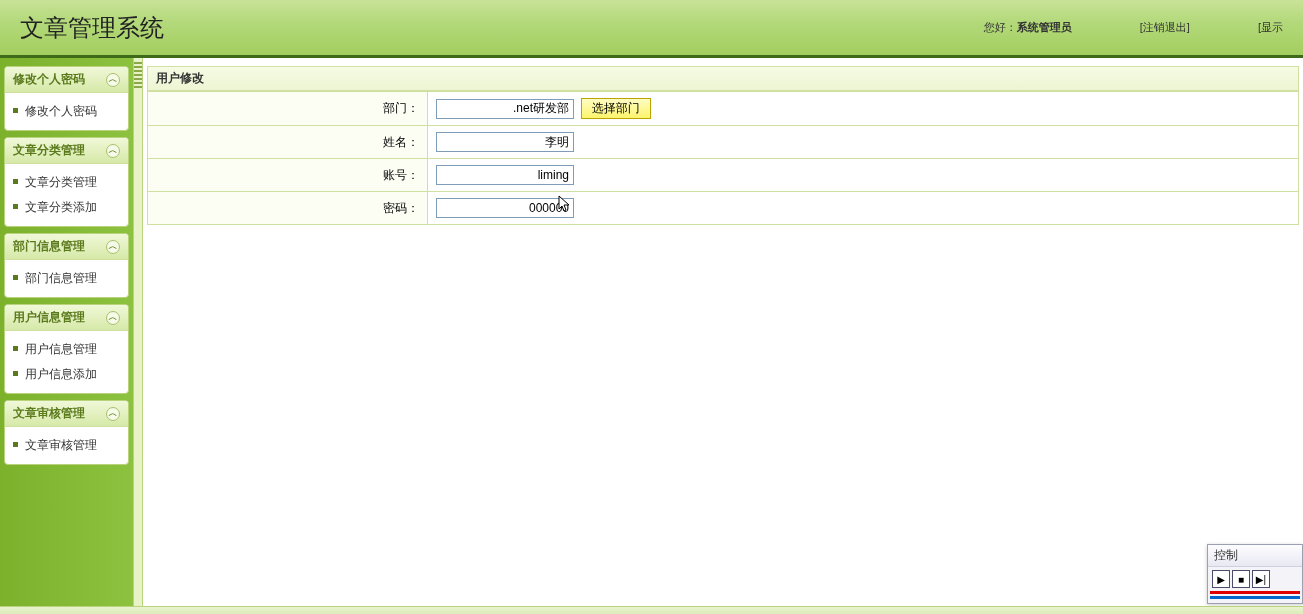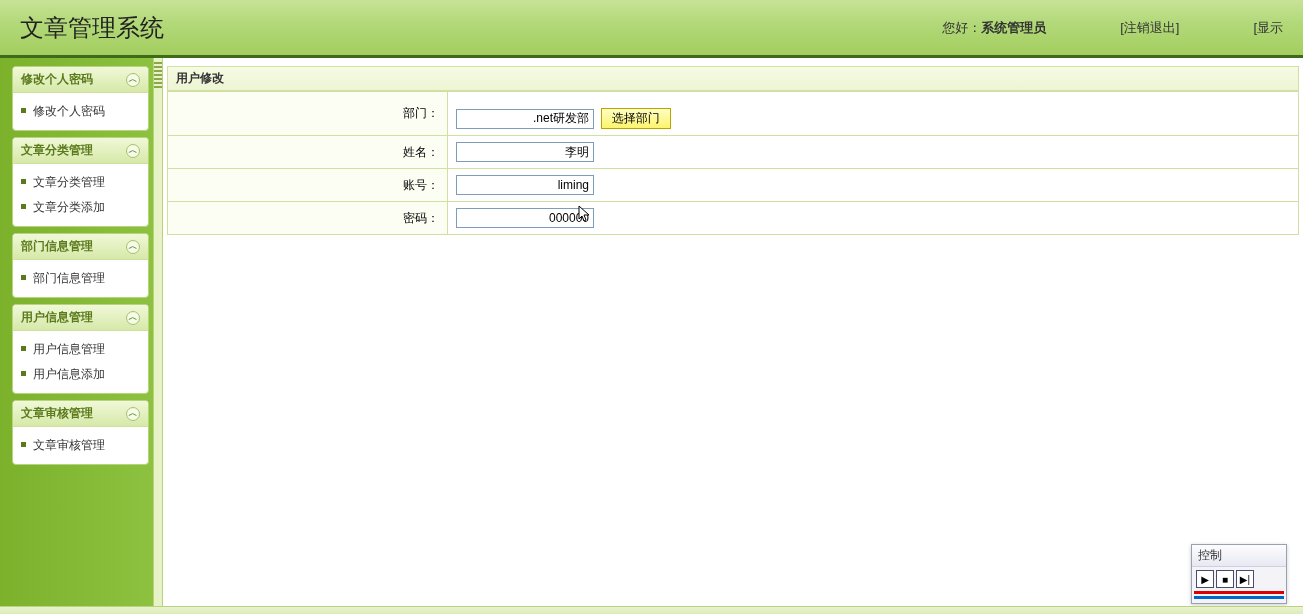--- a/index.html
+++ b/index.html
@@ -13,33 +13,33 @@
       display: flex;
       align-items: center;
       justify-content: space-between;
       padding: 0 20px 0 20px;
     }
     .header-title {
       font-size: 24px;
       color: #222;
       font-family: SimSun, serif;
     }
-    .header-right { display: flex; align-items: center; gap: 26px; font-size: 13px; color: #333; }
+    .header-right { display: flex; align-items: center; gap: 20px; font-size: 11px; color: #333; }
     .header-right b { font-weight: bold; }
     .header-right a { color: #333; text-decoration: none; cursor: pointer; margin-left: 48px; }
 
     
     .layout { display: flex; height: calc(100vh - 61px); }
 
     
     .sidebar {
-      width: 153px;
+      width: 133px;
       background: #7db72f;
       background: linear-gradient(to right, #7cb12c 0%, #8dc240 100%);
-      padding: 8px 0 0 8px;
+      padding: 8px 0 0 0;
     }
     .side-panel {
       margin: 0 4px 6px 4px;
       background: #fff;
       border: 1px solid #b9d27c;
       border-radius: 4px;
       overflow: hidden;
     }
     .side-panel-hd {
       background: linear-gradient(to bottom, #f0f8d8 0%, #d6e9a8 100%);
@@ -112,35 +112,34 @@
     input.txt {
       width: 138px; height: 20px; border: 1px solid #7f9db9;
       padding: 0 4px; font-size: 12px; text-align: right;
     }
     .btn {
       background: linear-gradient(to bottom, #fefdc3 0%, #fdf46c 100%);
       border: 1px solid #b9a400;
       padding: 1px 10px;
       font-size: 12px;
       cursor: pointer;
-      margin-top: 10px;
     }
     .btn:focus, .btn.focus {
       outline: 1px solid #000;
     }
 
     
     .cursor-arrow {
       position: absolute;
       pointer-events: none;
     }
 
     
     .float-ctrl {
-      position: fixed; right: 16px; bottom: 10px;
+      position: fixed; right: 0; bottom: 10px;
       width: 96px;
       border: 1px solid #9aa0b0;
       background: #f4f4f8;
       box-shadow: 0 1px 4px rgba(0,0,0,0.2);
       font-size: 12px;
     }
     .float-ctrl-hd {
       padding: 2px 6px; color: #333; border-bottom: 1px solid #cfcfe0;
       background: linear-gradient(to bottom, #fdfdff, #e8e8f2);
     }

